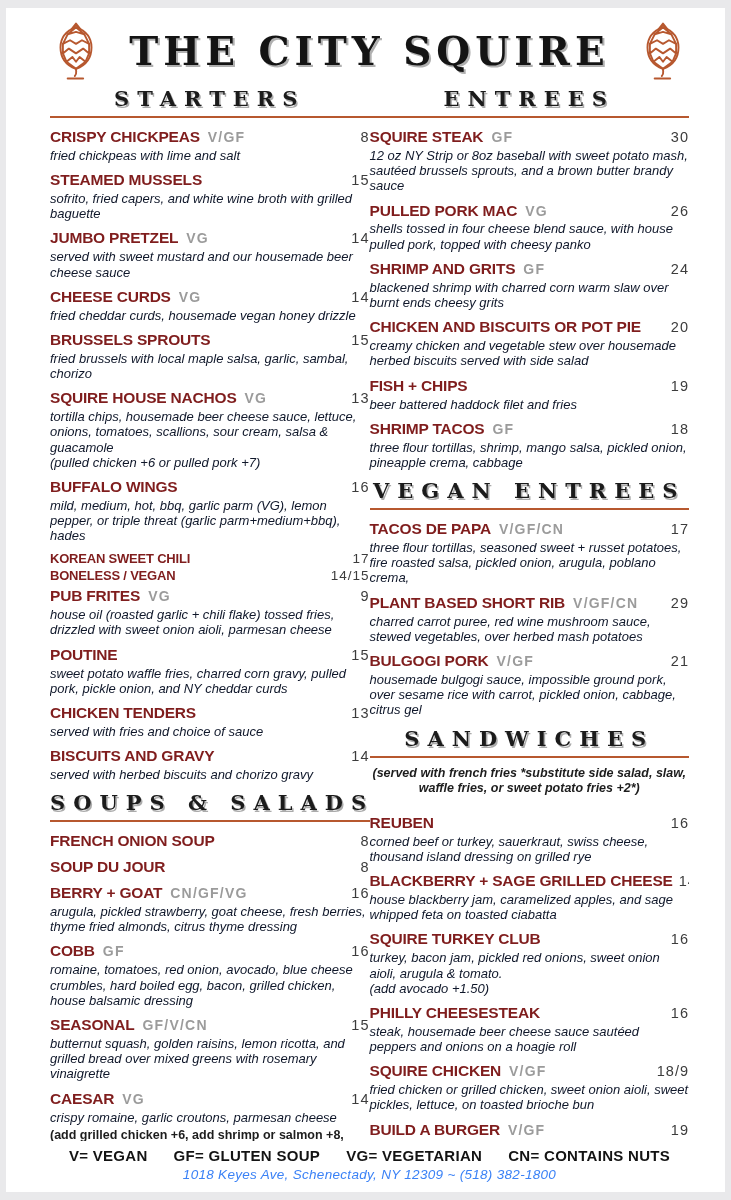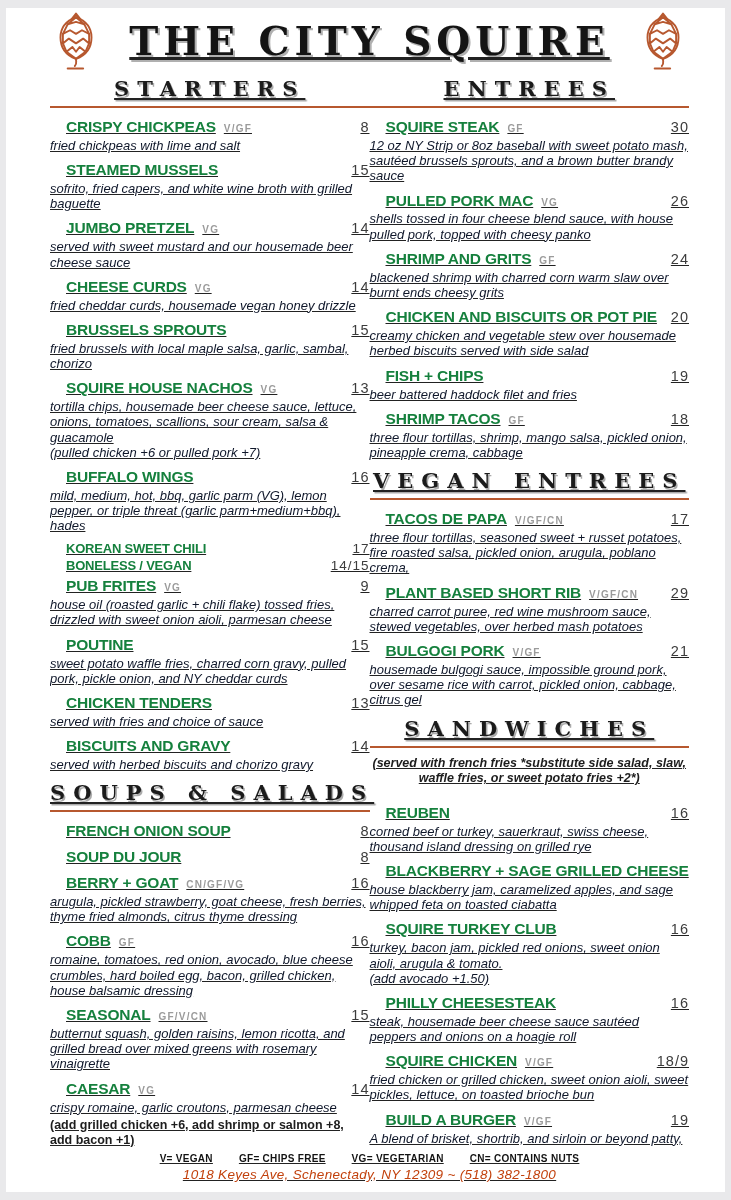--- a/index.html
+++ b/index.html
@@ -7,24 +7,23 @@
     width:731px;height:1200px;overflow:hidden;
     background:#e9e9eb;
     font-family:"Liberation Sans",sans-serif;
     color:#222;
   }
   .page{
     box-sizing:border-box;
     width:719px;height:1184px;
     margin:8px auto;
     background:#ffffff;
-    padding:2px 36px 0 44px;
+    padding:12px 36px 0 44px;
     display:flex;flex-direction:column;
     overflow:hidden;
-    text-decoration:underline;
   }
   
   .masthead{display:flex;align-items:center;justify-content:space-between;margin-bottom:2px;}
   .hop{width:52px;height:62px;flex:0 0 auto;}
   .brand-title{
     flex:1;text-align:center;
     font-family:"DejaVu Serif","Liberation Serif",serif;
     font-weight:bold;font-size:39px;letter-spacing:5px;
     color:#141414;
     text-shadow:2px 2px 0 rgba(150,150,150,.75);
@@ -42,24 +41,24 @@
     padding-bottom:5px;margin:2px 0 10px 0;
     white-space:nowrap;
   }
   .section{margin-bottom:4px;}
   .section + .section{margin-top:8px;}
   
   .item{margin-bottom:8px;}
   .item .row{display:flex;align-items:baseline;line-height:1.1;}
   .item .name{
     font-weight:bold;font-size:15.5px;letter-spacing:-0.2px;
-    color:#15803d;white-space:nowrap;margin-left:16px;
+    color:#7f1d1d;white-space:nowrap;
   }
   .item .tags{
-    font-size:10px;font-weight:bold;letter-spacing:1.2px;
+    font-size:14px;font-weight:bold;letter-spacing:1.2px;
     color:#9b9b9b;margin-left:8px;white-space:nowrap;
   }
   .item .spacer{flex:1;}
   .item .price{
     font-size:14.5px;color:#3c3c3c;letter-spacing:1px;white-space:nowrap;margin-left:6px;
   }
   .item .desc{
     font-style:italic;font-size:13px;line-height:1.17;
     color:#0f172a;white-space:pre-line;margin-top:2px;
   }
@@ -71,22 +70,22 @@
   .item.compact .name{font-size:13px;}
   .item.compact .price{font-size:13.5px;}
   .section-note{
     text-align:center;font-weight:bold;font-style:italic;
     font-size:12.5px;line-height:1.25;color:#1d1d1d;
     margin:-2px 0 17px 0;
   }
   
   .footer{margin-top:auto;text-align:center;padding:6px 0 10px 0;}
   .legend{display:flex;justify-content:center;gap:26px;
-    font-weight:bold;font-size:10px;letter-spacing:.3px;color:#131313;}
-  .address{font-style:italic;font-size:13.5px;color:#c2410c;margin-top:3px;letter-spacing:.3px;}
+    font-weight:bold;font-size:15px;letter-spacing:.3px;color:#131313;}
+  .address{font-style:italic;font-size:13.5px;color:#3b82f6;margin-top:3px;letter-spacing:.3px;}
 </style>
 </head>
 <body>
 
 <div class="page">
 
   <div class="masthead">
     <svg class="hop" viewBox="0 0 40 52" fill="none" stroke="#b7582f" stroke-width="1.6" stroke-linejoin="round" stroke-linecap="round">
       <path d="M20 3 L16 8 L20 6 L24 8 Z"></path>
       <path d="M20 6 C12 9 7 15 7 23 C7 32 12 38 20 41 C28 38 33 32 33 23 C33 15 28 9 20 6 Z"></path>
@@ -493,20 +492,20 @@
           </div>
       </div>
     </div>
 
   </div>
 
   <div class="footer">
     <div class="legend">
 
     <span class="legend-item">V= VEGAN</span>
-        <span class="legend-item">GF= CHIPS FREE</span>
+        <span class="legend-item">GF= GLUTEN SOUP</span>
         <span class="legend-item">VG= VEGETARIAN</span>
         <span class="legend-item">CN= CONTAINS NUTS</span>
       </div>
     <div class="address">1018 Keyes Ave, Schenectady, NY 12309 ~ (518) 382-1800</div>
   </div>
 
 </div>
 
 </body></html>

